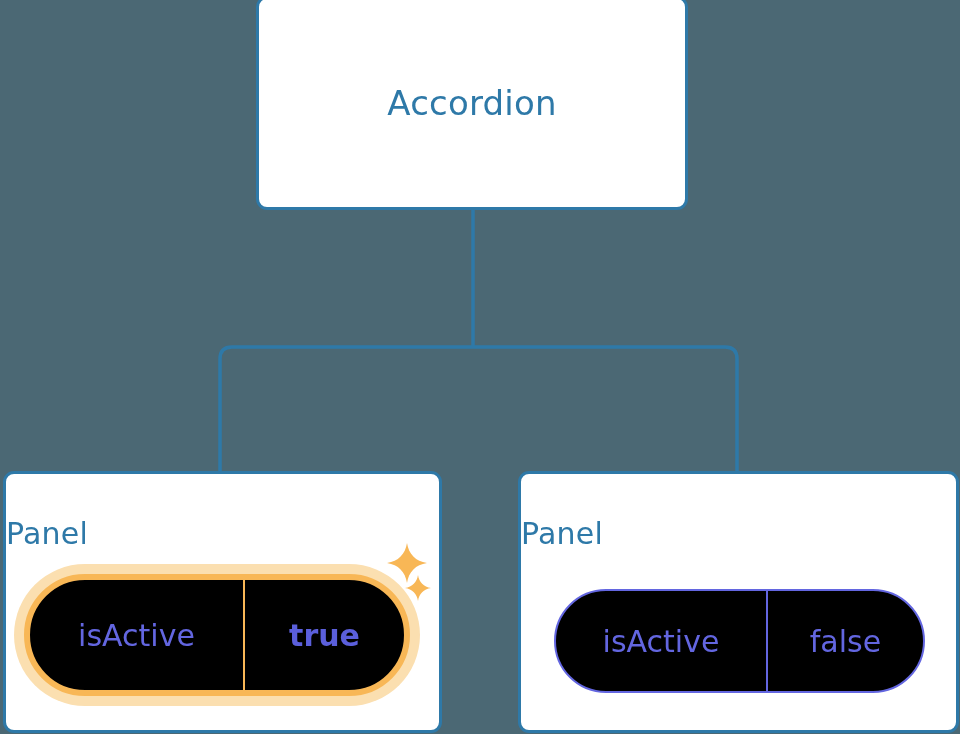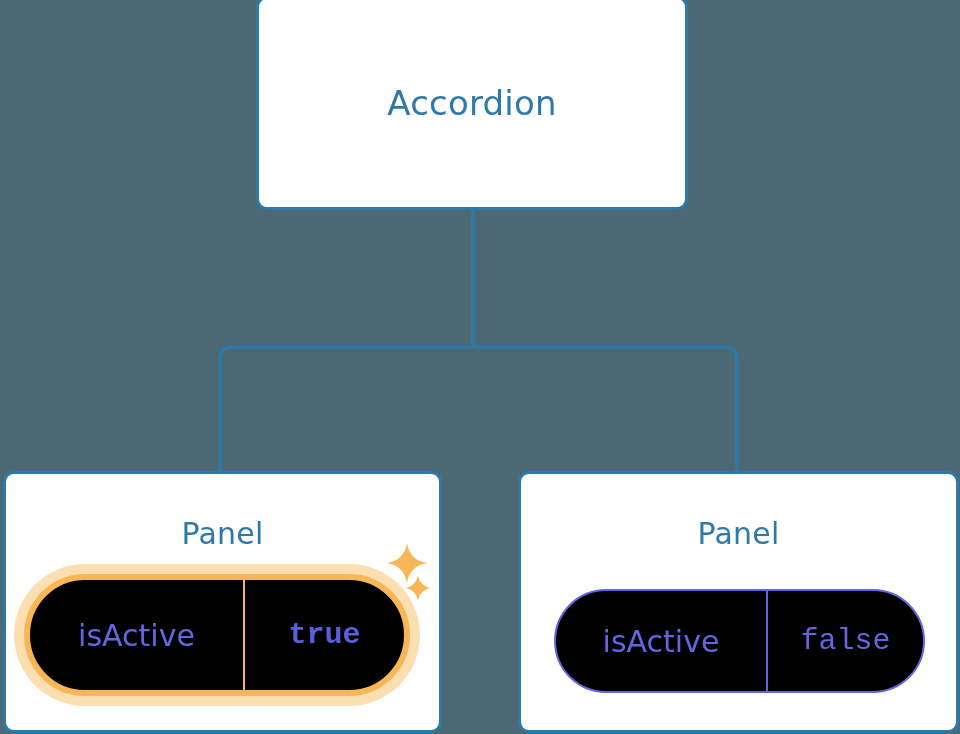--- a/index.html
+++ b/index.html
@@ -35,21 +35,20 @@
     position: absolute;
     background: #ffffff;
     border: 3px solid #2e79a8;
     border-radius: 11px;
     box-sizing: border-box;
   }
   .node-title {
     color: #2e79a8;
     font-size: 34px;
     font-weight: 400;
-    text-align: center;
     letter-spacing: 0.2px;
     white-space: nowrap;
   }
 
   #node-accordion {
     left: 256px;
     top: -4px;
     width: 432px;
     height: 214px;
     display: flex;
@@ -94,21 +93,20 @@
     justify-content: center;
     box-sizing: border-box;
     white-space: nowrap;
   }
   .pill-key {
     color: #6366e0;
     font-weight: 400;
   }
   .pill-val {
     color: #5b5fdb;
-    font-family: Liberation Mono, monospace;
   }
 
   
   #pill-left-wrap {
     left: 24px;
     top: 574px;
   }
   #pill-left {
     width: 386px;
     height: 122px;

